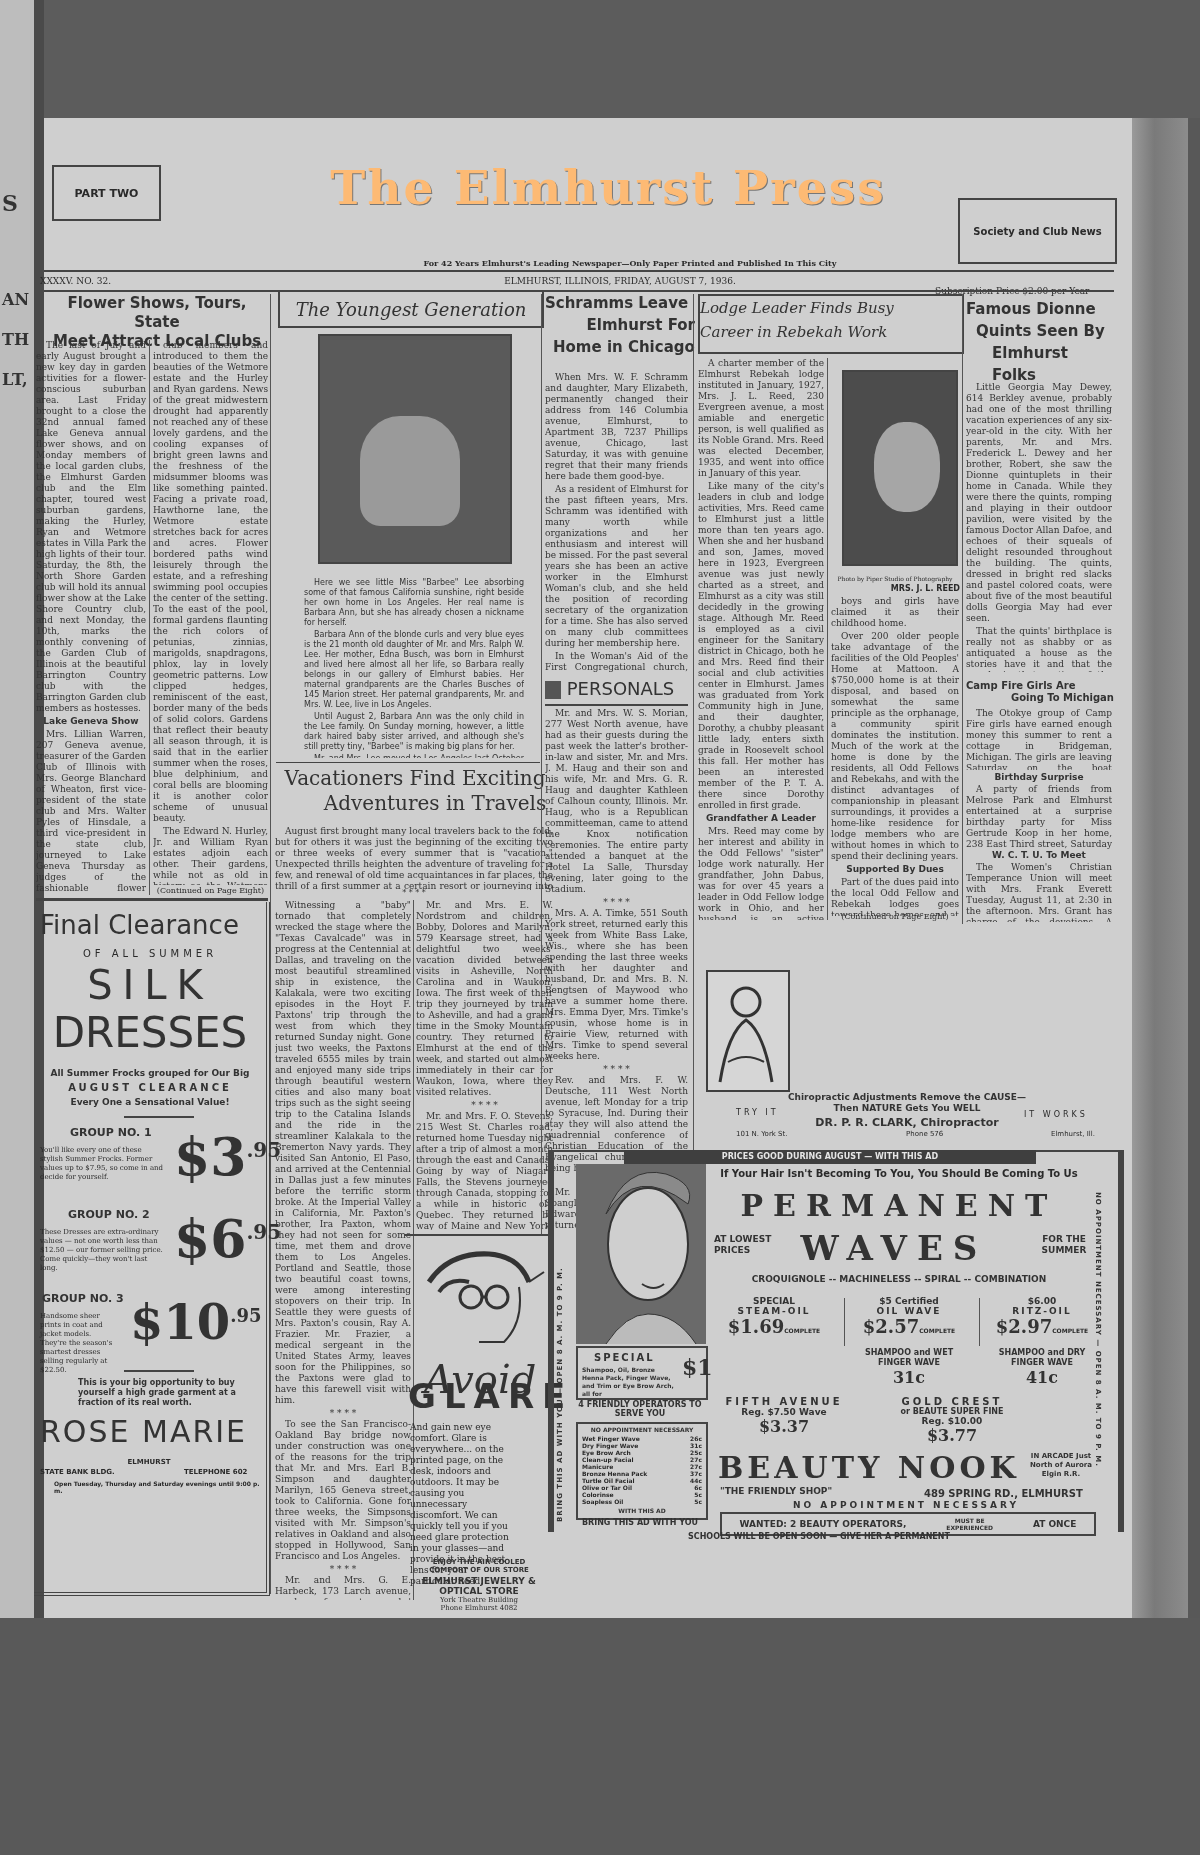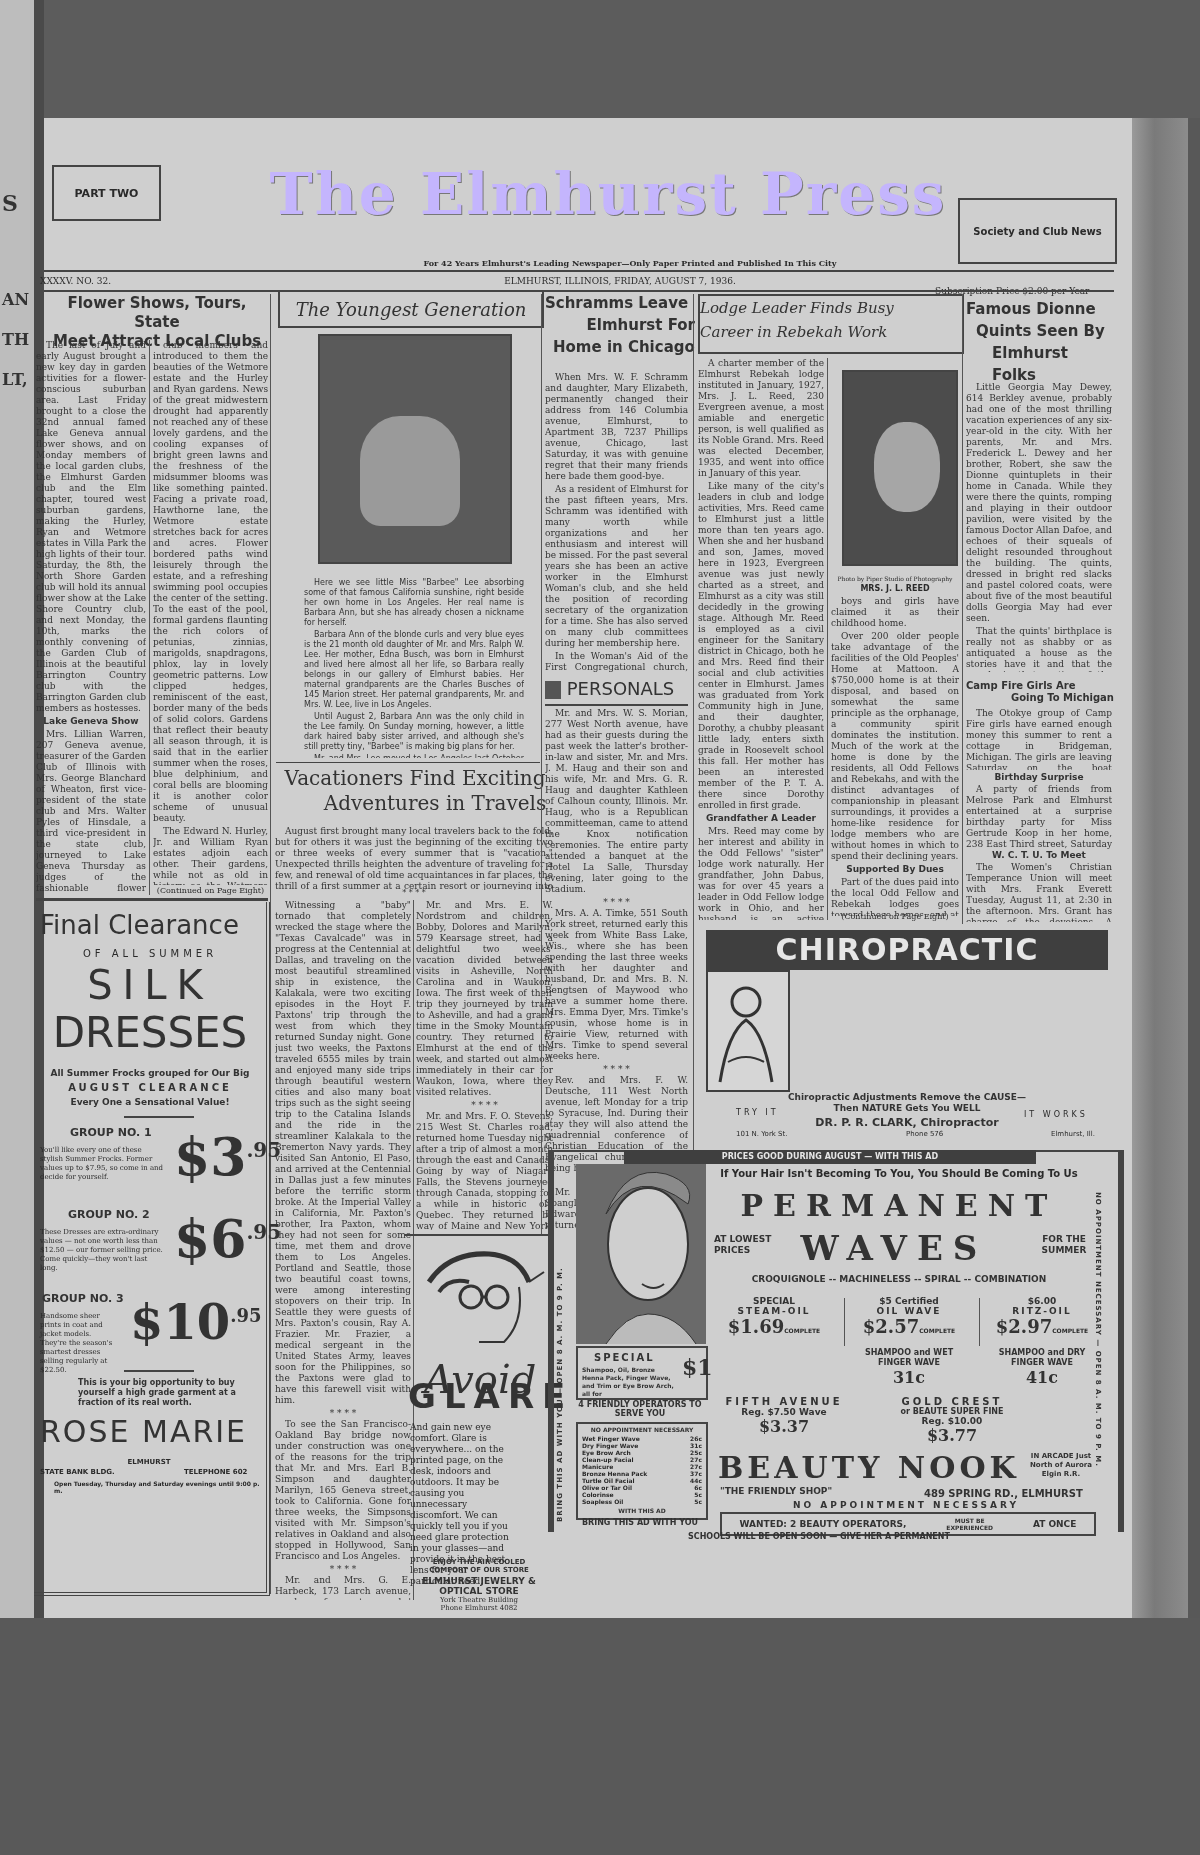--- a/index.html
+++ b/index.html
@@ -5,21 +5,21 @@
   html,body{margin:0;padding:0;}
   body{width:1200px;height:1855px;background:#585858;position:relative;overflow:hidden;font-family:"DejaVu Serif",serif;color:#2a2a2a;}
   .leftstrip{position:absolute;left:0;top:0;width:34px;height:1620px;background:#bdbdbd;border-right:10px solid #4a4a4a;}
   .leftstrip .frag{position:absolute;left:2px;font-family:"DejaVu Serif",serif;font-weight:bold;color:#333;font-size:22px;}
   .paper{position:absolute;left:44px;top:118px;width:1088px;height:1500px;background:#cfcfcf;}
   .rightedge{position:absolute;left:1132px;top:118px;width:56px;height:1500px;background:linear-gradient(90deg,#9a9a9a,#7a7a7a 40%,#8c8c8c);}
   .topband{position:absolute;left:0;top:0;width:1200px;height:118px;background:#5c5c5c;}
   .bottom{position:absolute;left:0;top:1618px;width:1200px;height:237px;background:#595959;}
   .abs{position:absolute;}
   .box{border:2px solid #444;}
-  .mast{font-family:"DejaVu Serif",serif;font-weight:bold;font-size:58px;letter-spacing:2px;color:#c4b5fd;text-shadow:1px 1px 0 #777;}
+  .mast{font-family:"DejaVu Serif",serif;font-weight:bold;font-size:47px;letter-spacing:2px;color:#fdba74;text-shadow:1px 1px 0 #777;}
   .sans{font-family:"DejaVu Sans",sans-serif;}
   .hdsans{font-family:"DejaVu Sans",sans-serif;font-weight:bold;color:#333;}
   .hdital{font-family:"DejaVu Serif",serif;font-style:italic;color:#333;}
   .rule{position:absolute;background:#444;}
   .vrule{position:absolute;width:1px;background:#555;}
   .col-text{position:absolute;font-size:9px;line-height:11px;text-align:justify;color:#333;overflow:hidden;}
   .col-text p{margin:0 0 2px 0;text-indent:10px;}
   .subhead{text-align:center;font-family:"DejaVu Sans",sans-serif;font-weight:bold;font-size:9px;margin:2px 0;}
   .photo{position:absolute;background:#5a5a5a;border:2px solid #444;}
   .ctr{text-align:center;}
@@ -173,21 +173,21 @@
   <p>Like many of the city's leaders in club and lodge activities, Mrs. Reed came to Elmhurst just a little more than ten years ago. When she and her husband and son, James, moved here in 1923, Evergreen avenue was just newly charted as a street, and Elmhurst as a city was still decidedly in the growing stage. Although Mr. Reed is employed as a civil engineer for the Sanitary district in Chicago, both he and Mrs. Reed find their social and club activities center in Elmhurst. James was graduated from York Community high in June, and their daughter, Dorothy, a chubby pleasant little lady, enters sixth grade in Roosevelt school this fall. Her mother has been an interested member of the P. T. A. there since Dorothy enrolled in first grade.</p>
   <div class="subhead">Grandfather A Leader</div>
   <p>Mrs. Reed may come by her interest and ability in the Odd Fellows' "sister" lodge work naturally. Her grandfather, John Dabus, was for over 45 years a leader in Odd Fellow lodge work in Ohio, and her husband is an active member in the local lodge, having held the office of Noble Grand in 1930. Her sister, Miss Dorothy Denman of Chicago, is a charter member of the Elmhurst Rebekah lodge, and still keeps her membership here. The Odd Fellow lodge, originally founded in England, was chartered in the United States in 1819, and the sister lodge had its beginning here in 1851. In Mrs. Reed's possession is a most interesting history on Odd Fellowship published in 1853, which formerly belonged to her grandfather.</p>
 
 </div>
 <div class="vrule" style="left:827px;top:358px;height:562px;"></div>
 <div class="photo" style="left:842px;top:370px;width:112px;height:192px;background:#4c4c4c;">
   <div style="position:absolute;left:30px;top:50px;width:66px;height:90px;background:#a6a6a6;border-radius:45%;"></div>
 </div>
 <div class="abs ctr" style="left:830px;top:575px;width:130px;font-size:6px;">Photo by Piper Studio of Photography</div>
-<div class="abs ctr sans" style="left:830px;top:584px;width:130px;font-size:8px;font-weight:bold;">MRS. J. L. REED</div>
+<div class="abs ctr sans" style="left:830px;top:584px;width:130px;font-size:8px;font-weight:bold;text-align:right;">MRS. J. L. REED</div>
 <div class="col-text" style="left:831px;top:596px;width:128px;height:320px;">
   <p>boys and girls have claimed it as their childhood home.</p>
   <p>Over 200 older people take advantage of the facilities of the Old Peoples' Home at Mattoon. A $750,000 home is at their disposal, and based on somewhat the same principle as the orphanage, a community spirit dominates the institution. Much of the work at the home is done by the residents, all Odd Fellows and Rebekahs, and with the distinct advantages of companionship in pleasant surroundings, it provides a home-like residence for lodge members who are without homes in which to spend their declining years.</p>
   <div class="subhead">Supported By Dues</div>
   <p>Part of the dues paid into the local Odd Fellow and Rebekah lodges goes toward these homes, and at Thanksgiving and other festive seasons of the year, contributions and gifts are generously donated. There is an orphanage and old people's home in almost every state, and therefore, Mrs. Reed points out, the interest of each local lodge lies in the direction of its individual state's work.</p>
 
 </div>
 <div class="abs ctr" style="left:831px;top:912px;width:128px;font-size:8px;">(Continued on Page Eight)</div>
 
 <div class="vrule" style="left:962px;top:294px;height:630px;"></div>
@@ -246,21 +246,20 @@
   <div class="rule" style="left:90px;top:468px;width:70px;height:2px;"></div>
   <div class="abs hdsans" style="left:44px;top:476px;width:170px;font-size:8px;line-height:10px;">This is your big opportunity to buy yourself a high grade garment at a fraction of its real worth.</div>
   <div class="abs sans" style="left:6px;top:512px;width:226px;font-size:30px;letter-spacing:2px;color:#333;">ROSE MARIE</div>
   <div class="abs ctr sans" style="left:60px;top:556px;width:110px;font-size:7px;font-weight:bold;">ELMHURST</div>
   <div class="abs sans" style="left:6px;top:566px;font-size:7px;font-weight:bold;">STATE BANK BLDG.</div>
   <div class="abs sans" style="left:150px;top:566px;font-size:7px;font-weight:bold;">TELEPHONE 602</div>
   <div class="abs sans" style="left:20px;top:578px;width:210px;font-size:6px;font-weight:bold;">Open Tuesday, Thursday and Saturday evenings until 9:00 p. m.</div>
 </div>
 
 <div class="abs" style="left:706px;top:930px;width:408px;height:210px;">
-  <div class="abs dark sans" style="left:0;top:0;width:402px;height:40px;font-size:30px;font-weight:bold;text-align:center;line-height:40px;letter-spacing:1px;">CHIROPRACTIC</div>
   <div class="abs" style="left:0;top:40px;width:80px;height:118px;background:#d6d6d6;border:2px solid #3f3f3f;">
     <svg width="76" height="114" viewBox="0 0 76 114">
       <circle cx="38" cy="30" r="14" fill="none" stroke="#333" stroke-width="3"></circle>
       <path d="M12 110 Q20 60 38 48 Q56 60 64 110" fill="none" stroke="#333" stroke-width="3"></path>
       <path d="M20 90 Q38 80 56 90" fill="none" stroke="#333" stroke-width="2"></path>
     </svg>
   </div>
   <div class="abs ctr hdsans" style="left:0;top:162px;width:402px;font-size:9px;">Chiropractic Adjustments Remove the CAUSE—</div>
   <div class="abs ctr hdsans" style="left:0;top:173px;width:402px;font-size:9px;">Then NATURE Gets You WELL</div>
   <div class="abs sans" style="left:30px;top:178px;font-size:8px;letter-spacing:3px;">TRY IT</div>

